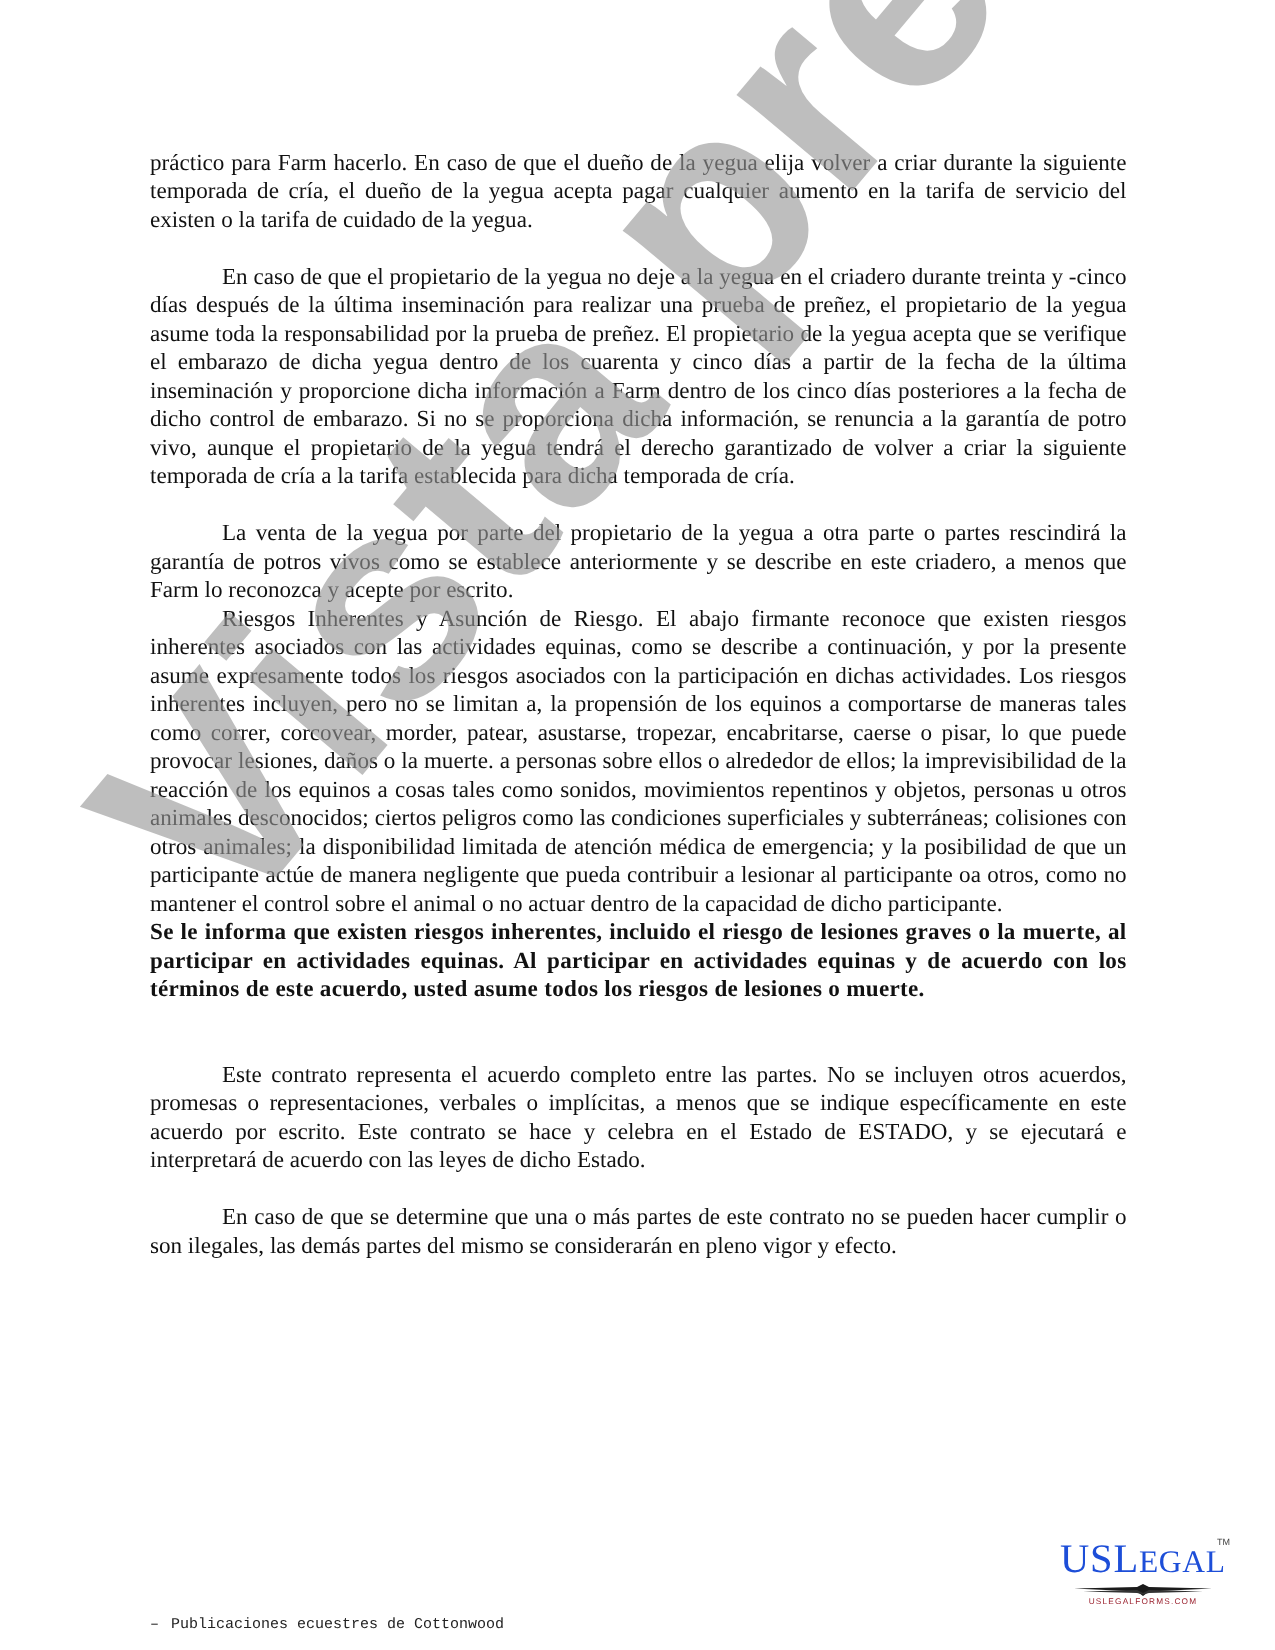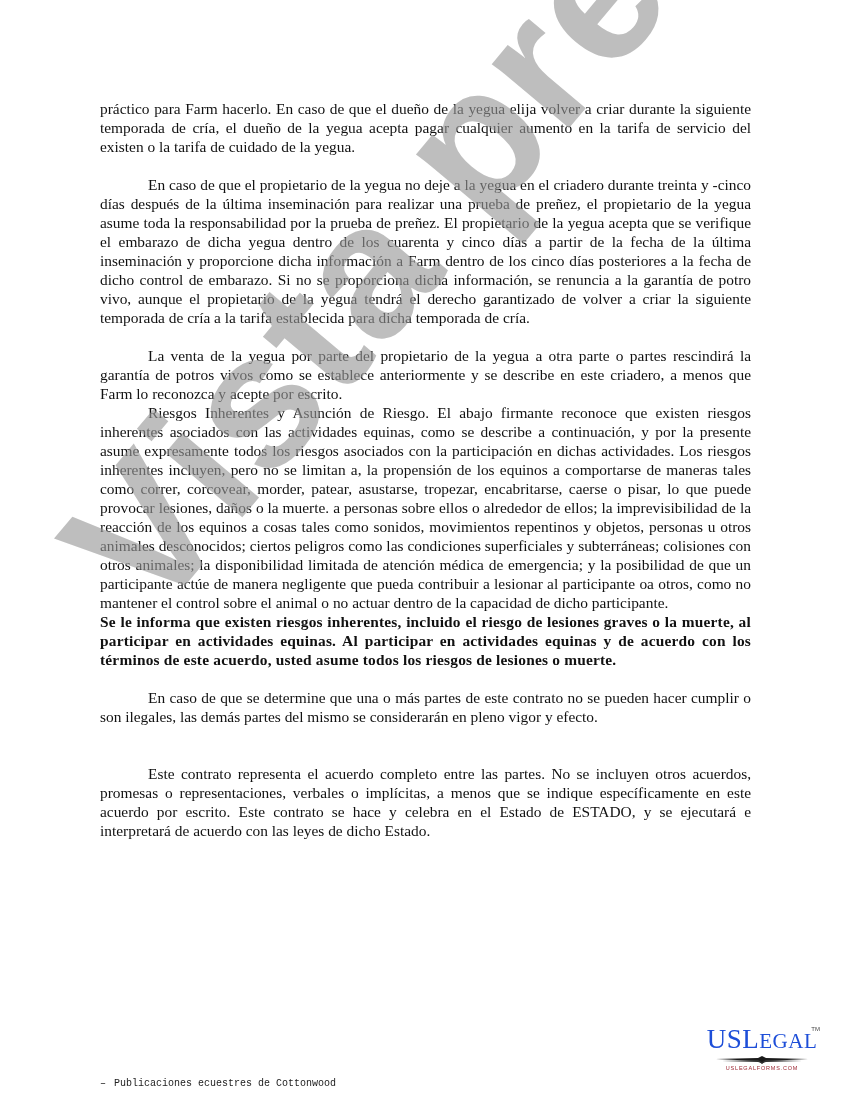--- a/index.html
+++ b/index.html
@@ -123,22 +123,22 @@
 <body>
 
 <div class="page">
 
   <div class="content">
     <p>práctico para Farm hacerlo. En caso de que el dueño de la yegua elija volver a criar durante la siguiente temporada de cría, el dueño de la yegua acepta pagar cualquier aumento en la tarifa de servicio del existen o la tarifa de cuidado de la yegua.</p>
     <p class="indent gap">En caso de que el propietario de la yegua no deje a la yegua en el criadero durante treinta y -cinco días después de la última inseminación para realizar una prueba de preñez, el propietario de la yegua asume toda la responsabilidad por la prueba de preñez. El propietario de la yegua acepta que se verifique el embarazo de dicha yegua dentro de los cuarenta y cinco días a partir de la fecha de la última inseminación y proporcione dicha información a Farm dentro de los cinco días posteriores a la fecha de dicho control de embarazo. Si no se proporciona dicha información, se renuncia a la garantía de potro vivo, aunque el propietario de la yegua tendrá el derecho garantizado de volver a criar la siguiente temporada de cría a la tarifa establecida para dicha temporada de cría.</p>
     <p class="indent gap">La venta de la yegua por parte del propietario de la yegua a otra parte o partes rescindirá la garantía de potros vivos como se establece anteriormente y se describe en este criadero, a menos que Farm lo reconozca y acepte por escrito.</p>
     <p class="indent">Riesgos Inherentes y Asunción de Riesgo. El abajo firmante reconoce que existen riesgos inherentes asociados con las actividades equinas, como se describe a continuación, y por la presente asume expresamente todos los riesgos asociados con la participación en dichas actividades. Los riesgos inherentes incluyen, pero no se limitan a, la propensión de los equinos a comportarse de maneras tales como correr, corcovear, morder, patear, asustarse, tropezar, encabritarse, caerse o pisar, lo que puede provocar lesiones, daños o la muerte. a personas sobre ellos o alrededor de ellos; la imprevisibilidad de la reacción de los equinos a cosas tales como sonidos, movimientos repentinos y objetos, personas u otros animales desconocidos; ciertos peligros como las condiciones superficiales y subterráneas; colisiones con otros animales; la disponibilidad limitada de atención médica de emergencia; y la posibilidad de que un participante actúe de manera negligente que pueda contribuir a lesionar al participante oa otros, como no mantener el control sobre el animal o no actuar dentro de la capacidad de dicho participante.</p>
     <p class="warning">Se le informa que existen riesgos inherentes, incluido el riesgo de lesiones graves o la muerte, al participar en actividades equinas. Al participar en actividades equinas y de acuerdo con los términos de este acuerdo, usted asume todos los riesgos de lesiones o muerte.</p>
+    <p class="indent gap2">Este contrato representa el acuerdo completo entre las partes. No se incluyen otros acuerdos, promesas o representaciones, verbales o implícitas, a menos que se indique específicamente en este acuerdo por escrito. Este contrato se hace y celebra en el Estado de ESTADO, y se ejecutará e interpretará de acuerdo con las leyes de dicho Estado.</p>
     <p class="indent gap">En caso de que se determine que una o más partes de este contrato no se pueden hacer cumplir o son ilegales, las demás partes del mismo se considerarán en pleno vigor y efecto.</p>
-    <p class="indent gap2">Este contrato representa el acuerdo completo entre las partes. No se incluyen otros acuerdos, promesas o representaciones, verbales o implícitas, a menos que se indique específicamente en este acuerdo por escrito. Este contrato se hace y celebra en el Estado de ESTADO, y se ejecutará e interpretará de acuerdo con las leyes de dicho Estado.</p>
   </div>
 
   <div class="watermark">Vista previa</div>
 
   <div class="footer-note">
     <span class="dash">–</span><span>Publicaciones ecuestres de Cottonwood</span>
   </div>
 
   <div class="logo">
     <div class="logo-text"><span>US</span><span>L</span><span class="small">EGAL</span></div>

